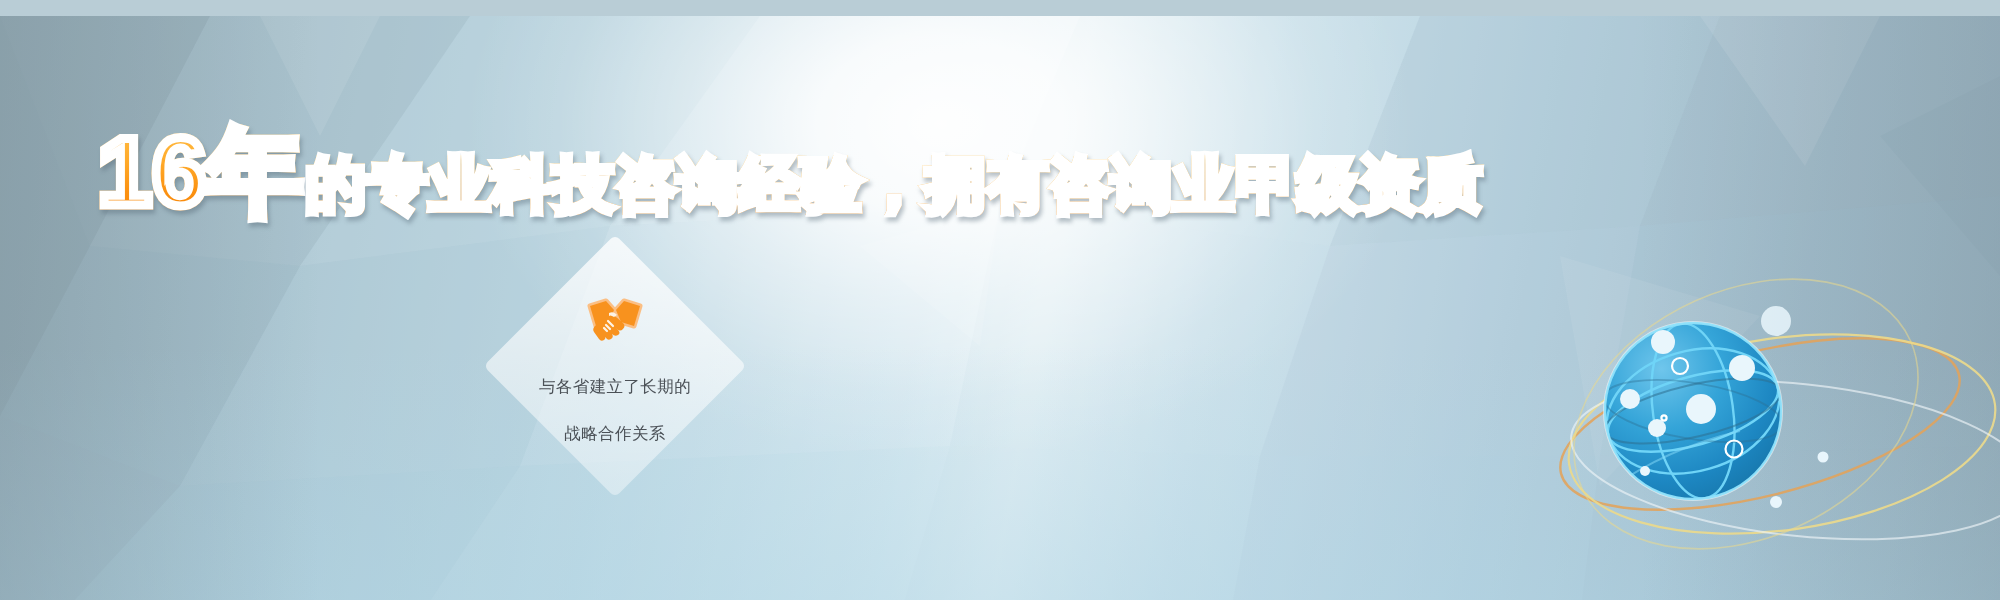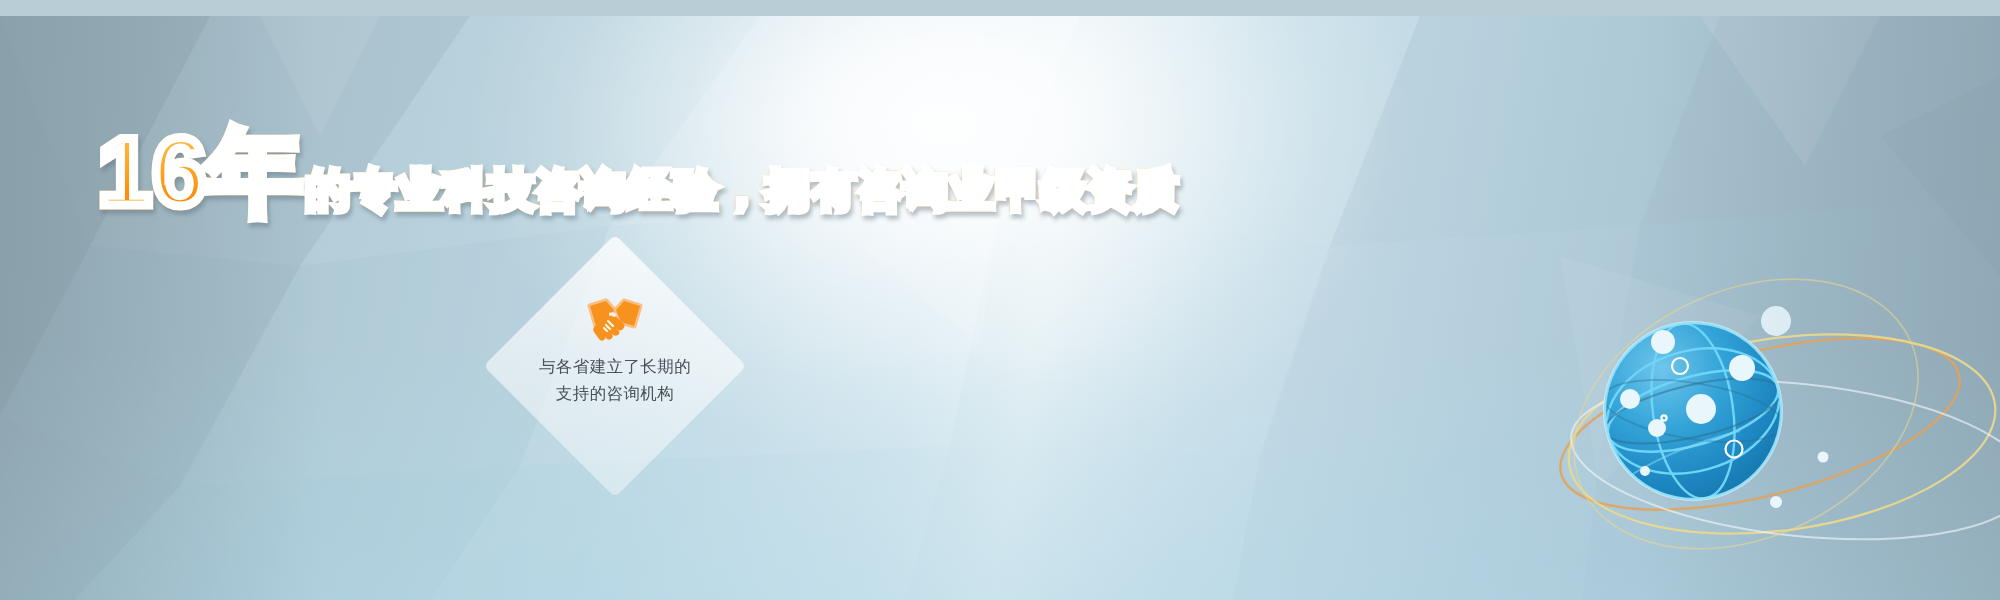--- a/index.html
+++ b/index.html
@@ -60,21 +60,21 @@
     line-height:1;
     background:linear-gradient(to bottom,#ffc04a 0%,#ffa928 40%,#fb9010 72%,#f98406 100%);
     -webkit-background-clip:text;
     background-clip:text;
     color:transparent;
     paint-order:stroke fill;
     -webkit-text-stroke:9px #ffffff;
     filter:drop-shadow(2px 4px 2px rgba(90,110,125,.45));
   }
   .hl-rest{
-    font-size:44px;
+    font-size:60px;
     line-height:1;
     margin-left:2px;
     letter-spacing:2px;
     background:linear-gradient(to bottom,#ffbf49 0%,#fda927 42%,#fa9310 75%,#f98606 100%);
     -webkit-background-clip:text;
     background-clip:text;
     color:transparent;
     paint-order:stroke fill;
     -webkit-text-stroke:7px #ffffff;
     filter:drop-shadow(2px 4px 2px rgba(90,110,125,.42));
@@ -103,20 +103,21 @@
     margin:22px;
     transform:rotate(45deg);
     background:linear-gradient(135deg,rgba(255,255,255,.80) 0%,rgba(255,255,255,.58) 48%,rgba(255,255,255,.40) 100%);
     border-radius:6px;
   }
   .fcontent{
     position:absolute; inset:0;
     display:flex; flex-direction:column;
     align-items:center; justify-content:flex-start;
     padding-top:40px;
+    gap:20px;
   }
   .ficon{
     width:56px; height:52px;
     display:flex; align-items:center; justify-content:center;
     margin-bottom:10px;
   }
   .ficon svg{ display:block; overflow:visible; }
   .ftext{
     font-size:16.5px;
     line-height:1.62;
@@ -202,21 +203,21 @@
               <path d="M53 9 L37 4 L29 13 L34 25 L47 29 Z"></path>
               <path d="M20 19 q4 -3 8 0 l8 7 q3 3 0 6 q-3 3 -6 0 l-2 -2 l3 3 q3 3 0 5 q-3 2 -6 -1 l-2 -2 l2 2 q2 3 -1 5 q-3 2 -5 -1 l-1 -1 q1 2 -1 3 q-3 2 -5 -1 l-5 -7 q-2 -3 1 -6 Z"></path>
             </g>
             <g fill="#fdf3e6">
               <path d="M22 16 q4 -2 7 1 l1 1 l-3 2 l-2 -1 q-2 -1 -3 0 Z"></path>
               <path d="M21 24 l5 5 M19 28 l4 4 M17 31 l3 3" stroke="#fdf3e6" stroke-width="2.2" stroke-linecap="round"></path>
             </g>
           </svg>
         </div>
         <div class="ftext">与各省建立了长期的</div>
-        <div class="ftext">支持的咨询机构</div>
+        <div class="ftext">战略合作关系</div>
       </div>
     </div>
 
 
 
   </div>
 
   <div class="globe-wrap">
     <svg viewBox="0 0 460 330">
       <defs>

